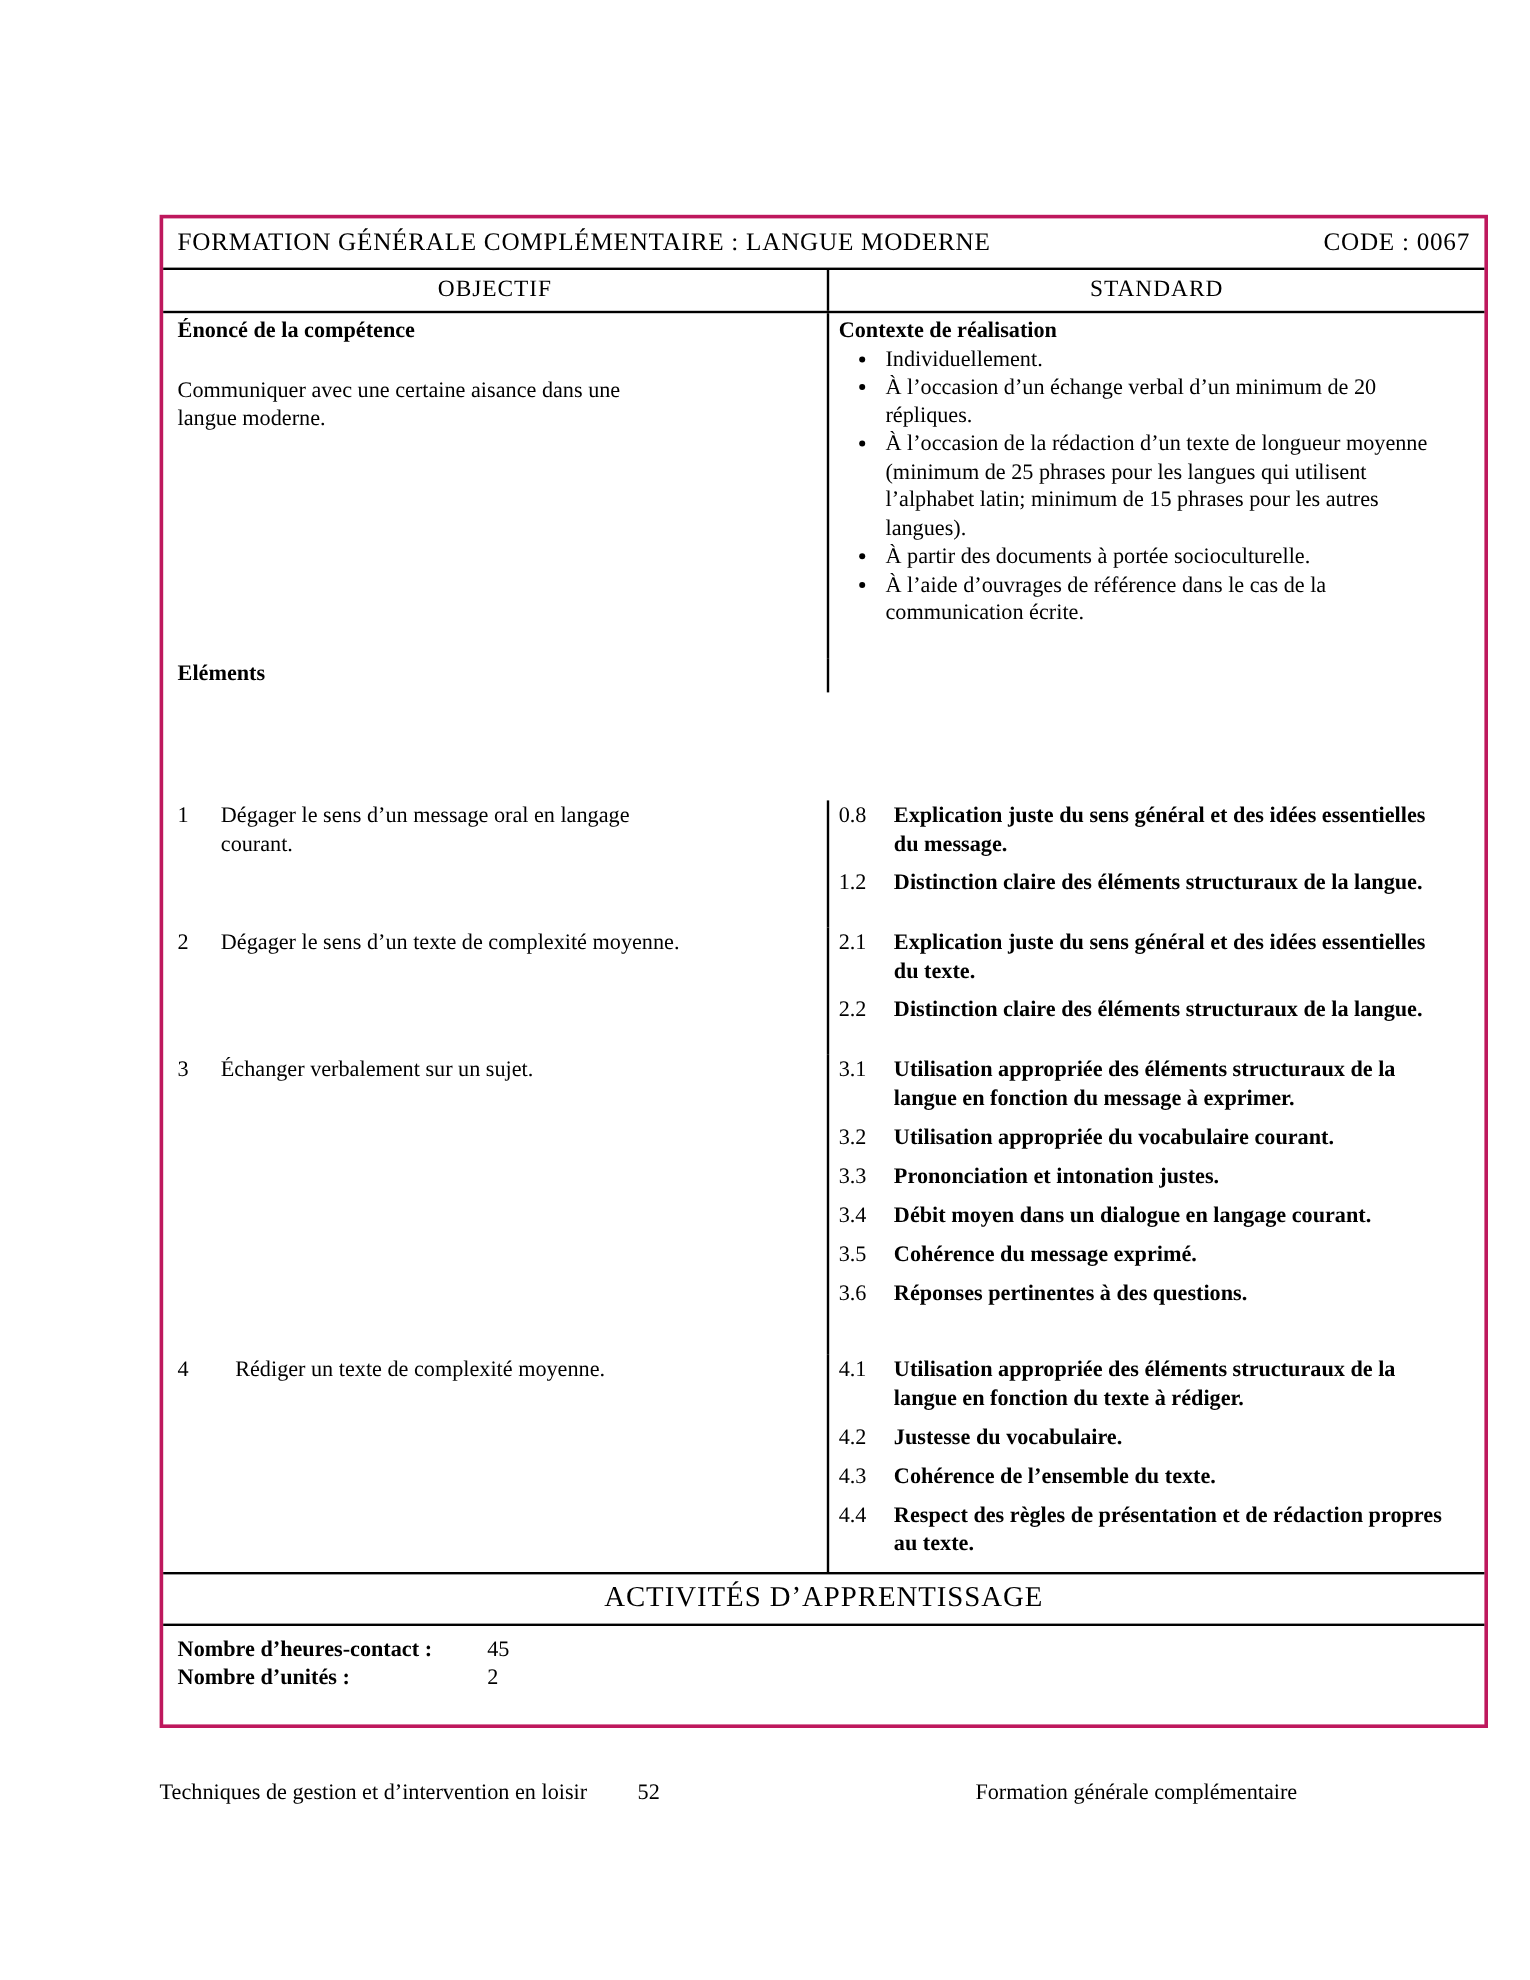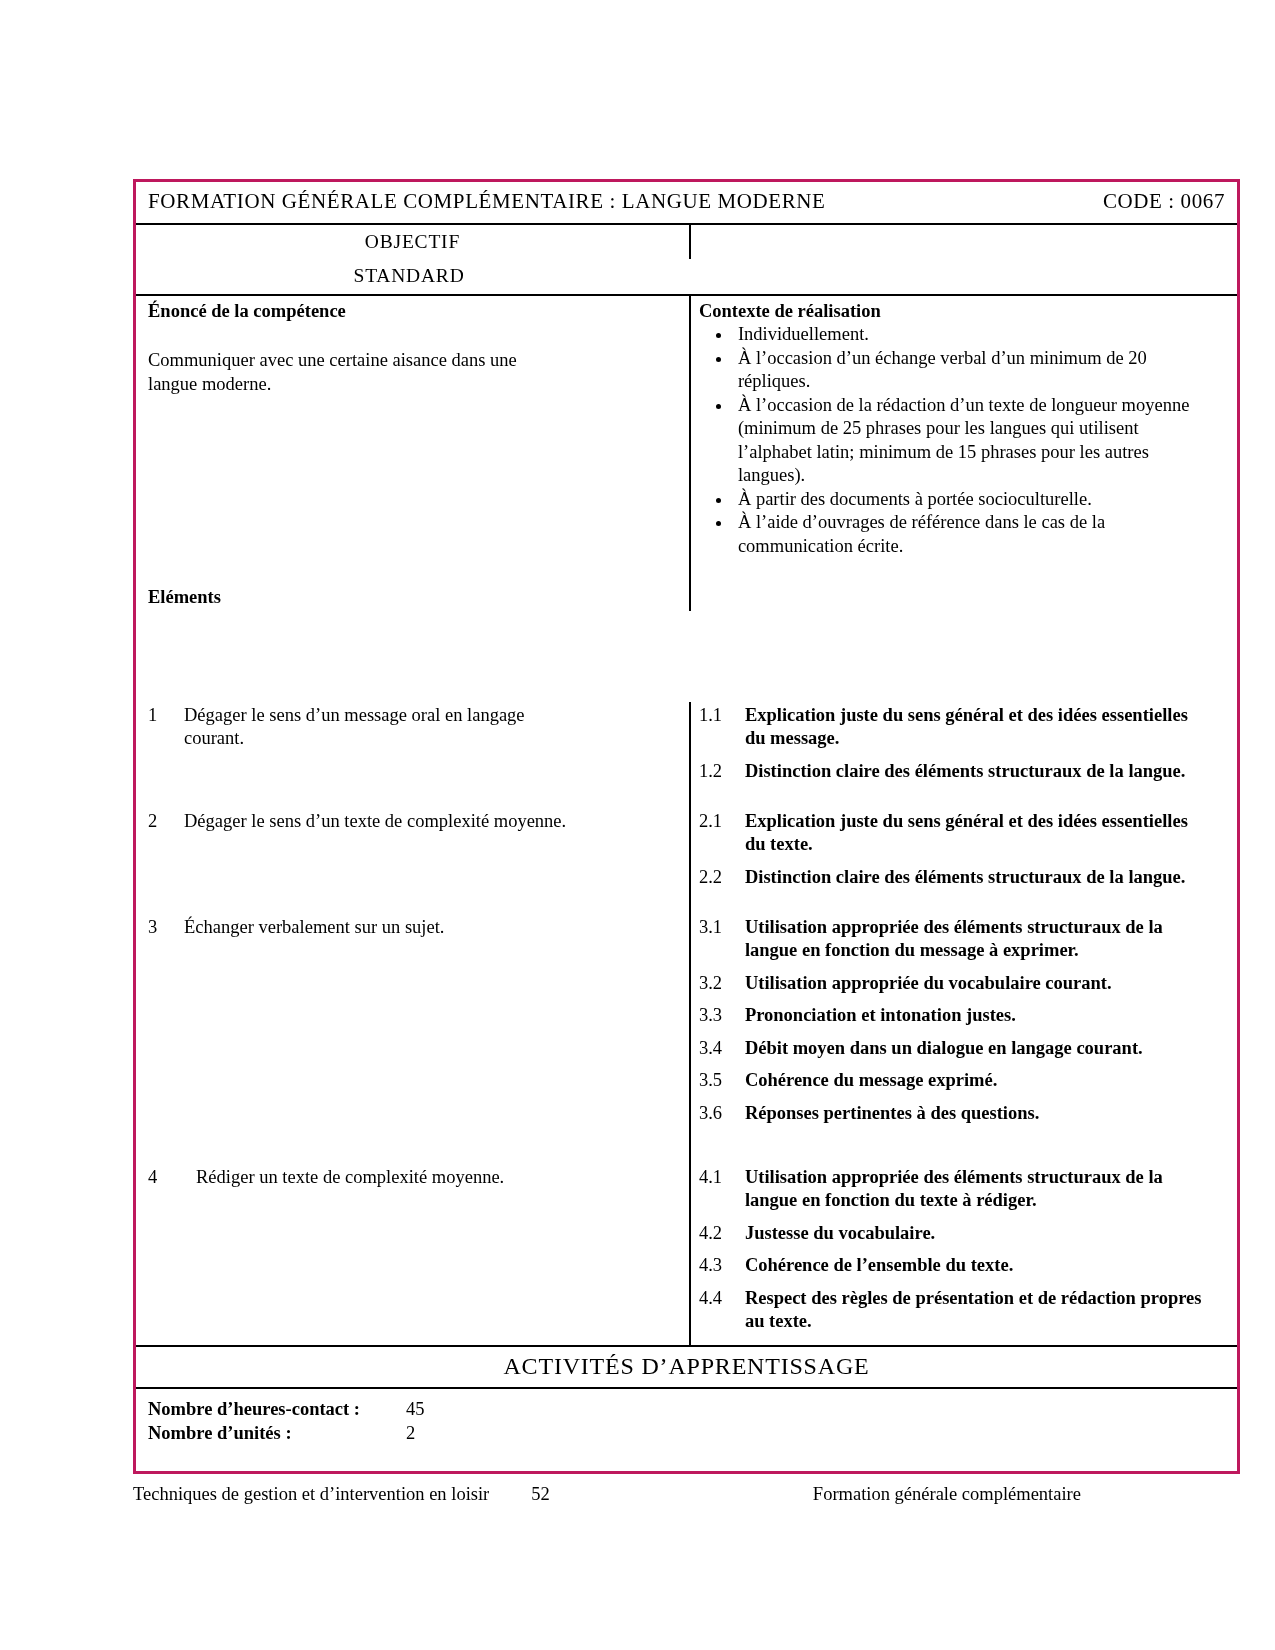--- a/index.html
+++ b/index.html
@@ -23,21 +23,21 @@
   }
   .title-row {
     display: flex;
     justify-content: space-between;
     align-items: baseline;
     padding: 8px 12px 9px 12px;
     border-bottom: 2px solid #000;
     font-size: 21px;
     letter-spacing: 0.6px;
   }
-  .col-header-row { display: flex; border-bottom: 2px solid #000; flex-direction: column; }
+  .col-header-row { display: flex; border-bottom: 2px solid #000; }
   .col-header {
     text-align: center;
     padding: 5px 0 6px 0;
     font-size: 19.5px;
     letter-spacing: 0.8px;
   }
   .col-header.left  { width: 50.4%; border-right: 2px solid #000; }
   .col-header.right { width: 49.6%; }
 
   .row { display: flex; align-items: stretch; }
@@ -135,21 +135,21 @@
 
   <div class="row row-c">
     <div class="cell left">
       <div class="element">
         <span class="num">1</span>
         <span class="etext">Dégager le sens d’un message oral en langage courant.</span>
       </div>
     </div>
     <div class="cell right">
       <div class="crit">
-        <span class="cnum">1.1</span>
+        <span class="cnum">0.8</span>
         <span class="ctext">Explication juste du sens général et des idées essentielles du message.</span>
       </div>
       <div class="crit">
         <span class="cnum">1.2</span>
         <span class="ctext">Distinction claire des éléments structuraux de la langue.</span>
       </div>
     </div>
   </div>
 
   <div class="row row-d">

